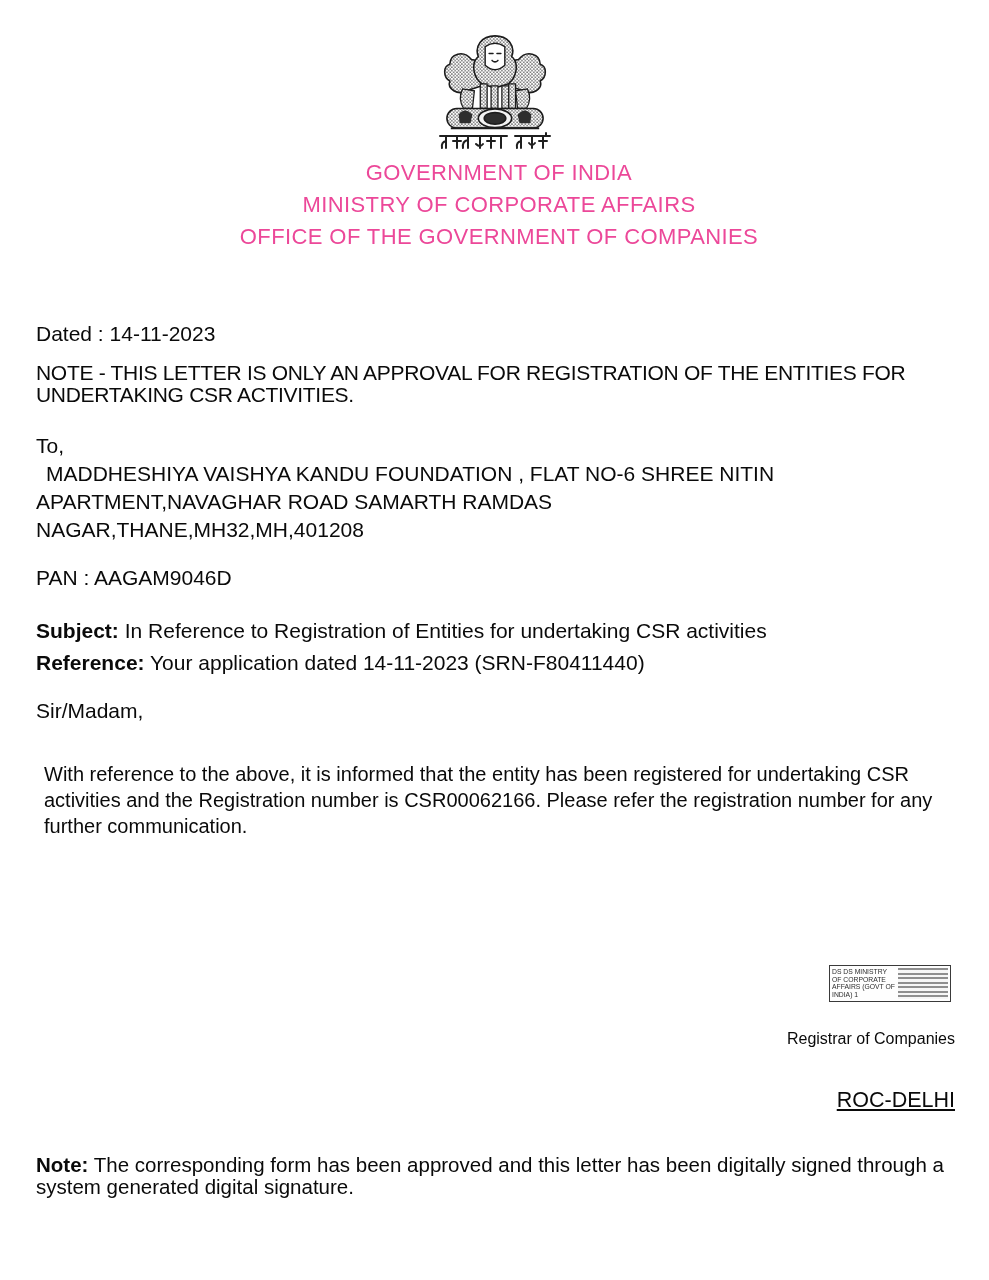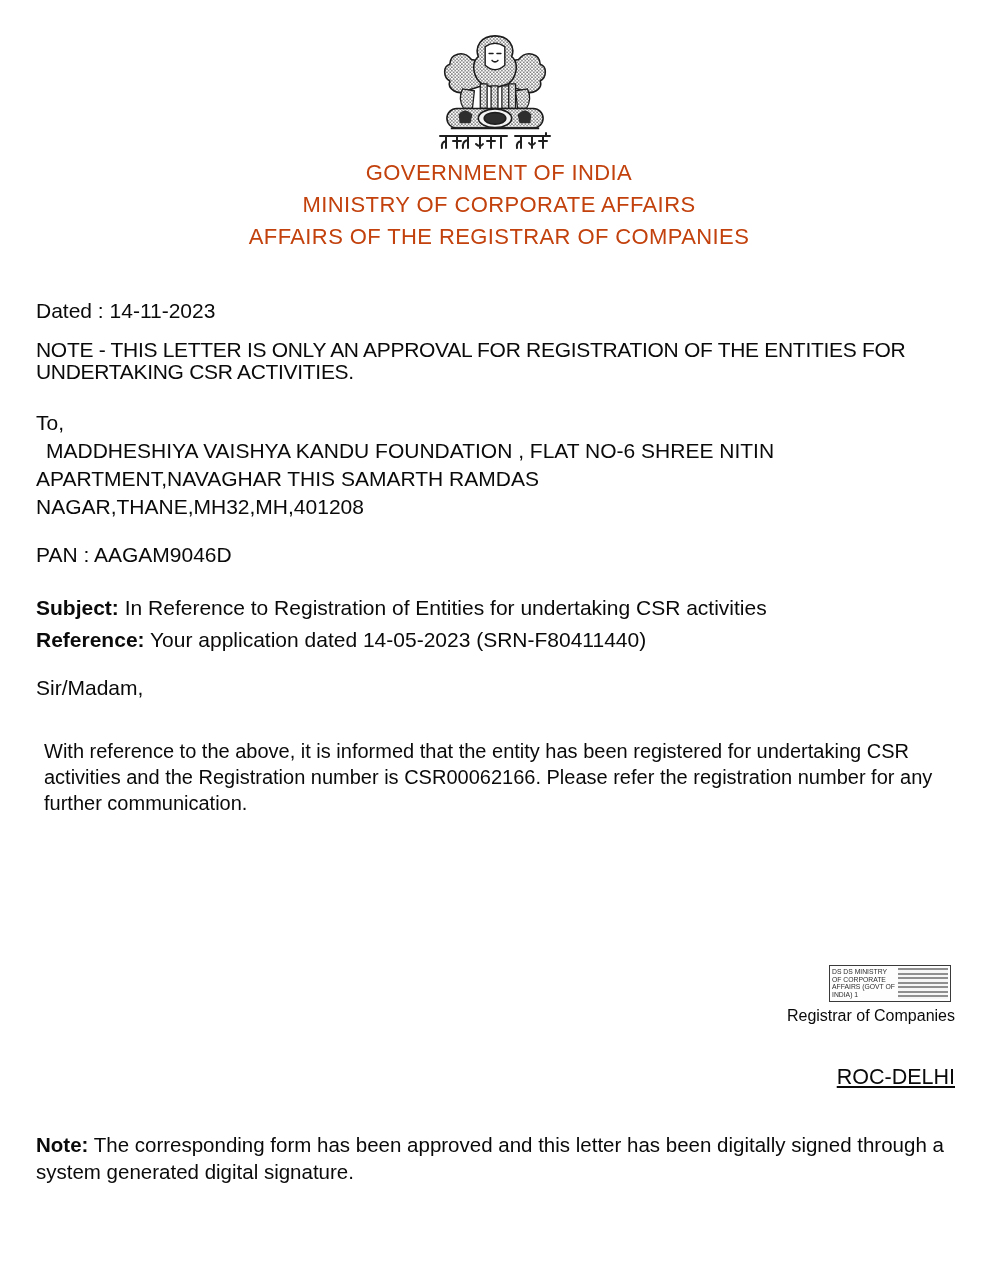--- a/index.html
+++ b/index.html
@@ -26,26 +26,26 @@
   .motto-svg { margin-top: -4px; }
   .gov-header {
     position: absolute;
     top: 157px; left: 0; right: 0;
     text-align: center;
   }
   .gov-header .hline {
     font-size: 22px;
     line-height: 32px;
     letter-spacing: 0.4px;
-    color: #c2410c;
+    color: #ec4899;
     padding-left: 9px;
   }
   
   .abs { position: absolute; }
-  .txt { font-size: 21px; color: #0a0a0a; }
+  .txt { font-size: 21px; color: #0a0a0a; margin-top: 23px; }
   .dated       { left: 36px; top: 299px; }
   .approval    { left: 36px; top: 339px; width: 880px; line-height: 22px; letter-spacing: -0.3px; }
   .to-block    { left: 36px; top: 409px; width: 900px; line-height: 28px; }
   .addr-1      { padding-left: 10px; }
   .pan         { left: 36px; top: 543px; }
   .subj-block  { left: 36px; top: 592px; line-height: 32px; width: 900px; }
   .salutation  { left: 36px; top: 676px; }
   .body-para   { left: 44px; top: 738px; width: 915px; line-height: 26px; font-size: 20px; }
   
   .stamp-box {
@@ -69,21 +69,21 @@
     margin-left: 2px;
     background: repeating-linear-gradient(
       to bottom,
       #6a6a6a 0px, #6a6a6a 2px,
       #f4f4f4 2px, #f4f4f4 4.5px
     );
     opacity: 0.75;
   }
   .registrar { right: 34px; top: 1007px; font-size: 16px; }
   .roc       { right: 34px; top: 1065px; font-size: 21.5px; text-decoration: underline; }
-  .footer-note { left: 36px; top: 1131px; width: 915px; line-height: 27px; font-size: 20.5px; }
+  .footer-note { left: 36px; top: 1131px; width: 915px; line-height: 22px; font-size: 20.5px; }
   b { font-weight: bold; }
 </style>
 </head>
 <body>
 
 <div class="page">
 
   <div class="emblem-wrap">
     <svg viewBox="0 0 120 110" width="118" height="108">
       <defs>
@@ -133,44 +133,44 @@
         <path d="M84 4 V16 M84 9 q-5 1 -4 7"></path>
         <path d="M95 4 V16 M92 11 q3 4 6 0"></path>
         <path d="M106 4 V16 M102 9 h8 M109 1 v3"></path>
       </g>
     </svg>
   </div>
 
   <div class="gov-header">
     <div class="hline">GOVERNMENT OF INDIA</div>
     <div class="hline">MINISTRY OF CORPORATE AFFAIRS</div>
-    <div class="hline">AFFAIRS OF THE REGISTRAR OF COMPANIES</div>
+    <div class="hline">OFFICE OF THE GOVERNMENT OF COMPANIES</div>
   </div>
 
   <div class="abs txt dated">Dated : 14-11-2023</div>
 
   <div class="abs txt approval">NOTE - THIS LETTER IS ONLY AN APPROVAL FOR REGISTRATION OF THE ENTITIES FOR UNDERTAKING CSR ACTIVITIES.</div>
 
   <div class="abs txt to-block">
     <div>To,</div>
     <div class="addr-1">MADDHESHIYA VAISHYA KANDU FOUNDATION , FLAT NO-6 SHREE NITIN</div>
-    <div>APARTMENT,NAVAGHAR THIS SAMARTH RAMDAS</div>
+    <div>APARTMENT,NAVAGHAR ROAD SAMARTH RAMDAS</div>
     <div>NAGAR,THANE,MH32,MH,401208</div>
   </div>
 
   <div class="abs txt pan">PAN : AAGAM9046D</div>
 
   <div class="abs txt subj-block">
     <div>
       <b>Subject:</b>
       <span>In Reference to Registration of Entities for undertaking CSR activities</span>
     </div>
     <div>
       <b>Reference:</b>
-      <span>Your application dated 14-05-2023 (SRN-F80411440)</span>
+      <span>Your application dated 14-11-2023 (SRN-F80411440)</span>
     </div>
   </div>
 
   <div class="abs txt salutation">Sir/Madam,</div>
 
   <div class="abs txt body-para">With reference to the above, it is informed that the entity has been registered for undertaking CSR activities and the Registration number is CSR00062166. Please refer the registration number for any further communication.</div>
 
   <div class="abs stamp-box">
     <div class="stamp-left">
       <div>DS DS MINISTRY</div>

